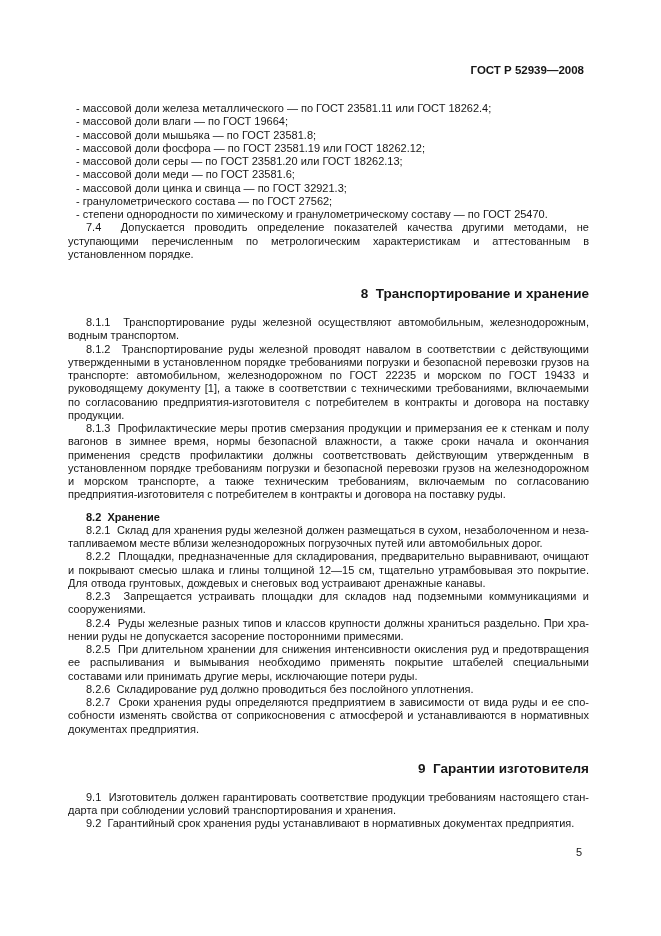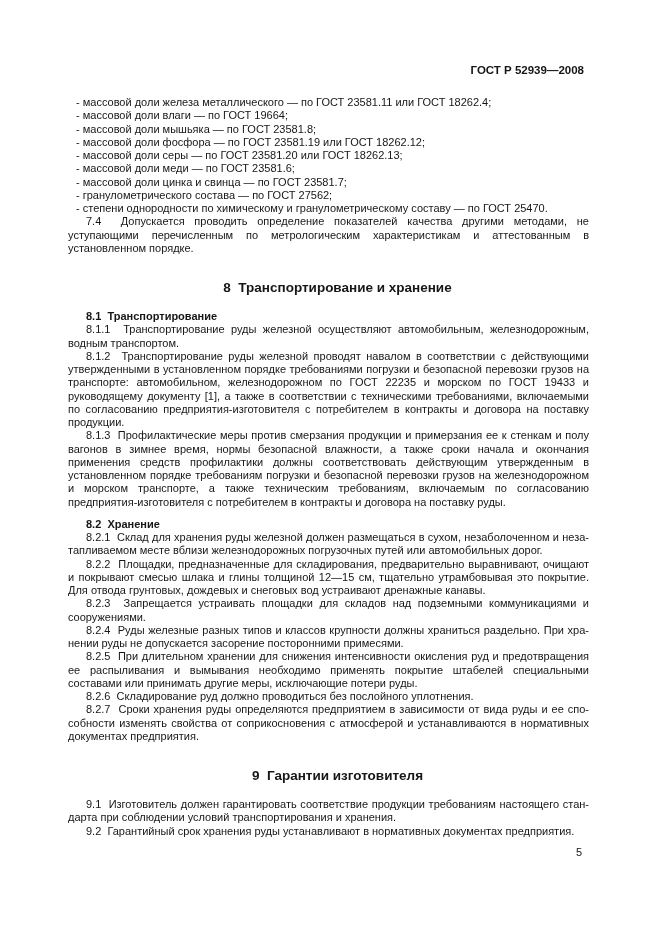--- a/index.html
+++ b/index.html
@@ -23,21 +23,21 @@
     width: 521px;
     box-sizing: border-box;
     padding-right: 5px;
     text-align: right;
     font-weight: bold;
     font-size: 11.5px;
     line-height: 13px;
   }
   .content {
     position: absolute;
-    top: 96px;
+    top: 102px;
     left: 68px;
     width: 521px;
     font-size: 11px;
     line-height: 13.25px;
   }
   .list { margin: 0; }
   .list-item {
     margin: 0;
     padding-left: 8px;
     text-align: left;
@@ -46,21 +46,21 @@
     margin: 0;
     text-indent: 18px;
     text-align: justify;
   }
   h2.sec {
     font-size: 13.5px;
     line-height: 16px;
     font-weight: bold;
     margin: 25px 0 14px 0;
     padding-left: 18px;
-    text-align: center;
+    text-align: right;
   }
   h3.sub {
     font-size: 11px;
     line-height: 13.25px;
     font-weight: bold;
     margin: 9px 0 0 0;
     padding-left: 18px;
     text-align: left;
   }
   .page-number {
@@ -84,30 +84,29 @@
 
   <div class="content">
 
     <div class="list">
       <p class="list-item">- массовой доли железа металлического — по ГОСТ 23581.11 или ГОСТ 18262.4;</p>
       <p class="list-item">- массовой доли влаги — по ГОСТ 19664;</p>
       <p class="list-item">- массовой доли мышьяка — по ГОСТ 23581.8;</p>
       <p class="list-item">- массовой доли фосфора — по ГОСТ 23581.19 или ГОСТ 18262.12;</p>
       <p class="list-item">- массовой доли серы — по ГОСТ 23581.20 или ГОСТ 18262.13;</p>
       <p class="list-item">- массовой доли меди — по ГОСТ 23581.6;</p>
-      <p class="list-item">- массовой доли цинка и свинца — по ГОСТ 23581.7;</p>
+      <p class="list-item">- массовой доли цинка и свинца — по ГОСТ 32921.3;</p>
       <p class="list-item">- гранулометрического состава — по ГОСТ 27562;</p>
       <p class="list-item">- степени однородности по химическому и гранулометрическому составу — по ГОСТ 25470.</p>
     </div>
 
     <p class="para">7.4&nbsp; Допускается проводить определение показателей качества другими методами, не уступающи­ми перечисленным по метрологическим характеристикам и аттестованным в установленном порядке.</p>
 
     <h2 class="sec">8&nbsp; Транспортирование и хранение</h2>
 
-    <h3 class="sub">8.1&nbsp; Транспортирование</h3>
     <p class="para">8.1.1&nbsp; Транспортирование руды железной осуществляют автомобильным, железнодорожным, водным транспортом.</p>
     <p class="para">8.1.2&nbsp; Транспортирование руды железной проводят навалом в соответствии с действующими утвержденными в установленном порядке требованиями погрузки и безопасной перевозки грузов на транспорте: автомобильном, железнодорожном по ГОСТ 22235 и морском по ГОСТ 19433 и руководя­щему документу [1], а также в соответствии с техническими требованиями, включаемыми по согласова­нию предприятия-изготовителя с потребителем в контракты и договора на поставку продукции.</p>
     <p class="para">8.1.3&nbsp; Профилактические меры против смерзания продукции и примерзания ее к стенкам и полу вагонов в зимнее время, нормы безопасной влажности, а также сроки начала и окончания применения средств профилактики должны соответствовать действующим утвержденным в установленном поряд­ке требованиям погрузки и безопасной перевозки грузов на железнодорожном и морском транспорте, а также техническим требованиям, включаемым по согласованию предприятия-изготовителя с потреби­телем в контракты и договора на поставку руды.</p>
 
     <h3 class="sub">8.2&nbsp; Хранение</h3>
     <p class="para">8.2.1&nbsp; Склад для хранения руды железной должен размещаться в сухом, незаболоченном и неза­тапливаемом месте вблизи железнодорожных погрузочных путей или автомобильных дорог.</p>
     <p class="para">8.2.2&nbsp; Площадки, предназначенные для складирования, предварительно выравнивают, очищают и покрывают смесью шлака и глины толщиной 12—15 см, тщательно утрамбовывая это покрытие. Для отвода грунтовых, дождевых и снеговых вод устраивают дренажные канавы.</p>
     <p class="para">8.2.3&nbsp; Запрещается устраивать площадки для складов над подземными коммуникациями и соору­жениями.</p>
     <p class="para">8.2.4&nbsp; Руды железные разных типов и классов крупности должны храниться раздельно. При хра­нении руды не допускается засорение посторонними примесями.</p>
     <p class="para">8.2.5&nbsp; При длительном хранении для снижения интенсивности окисления руд и предотвращения ее распыливания и вымывания необходимо применять покрытие штабелей специальными составами или принимать другие меры, исключающие потери руды.</p>

